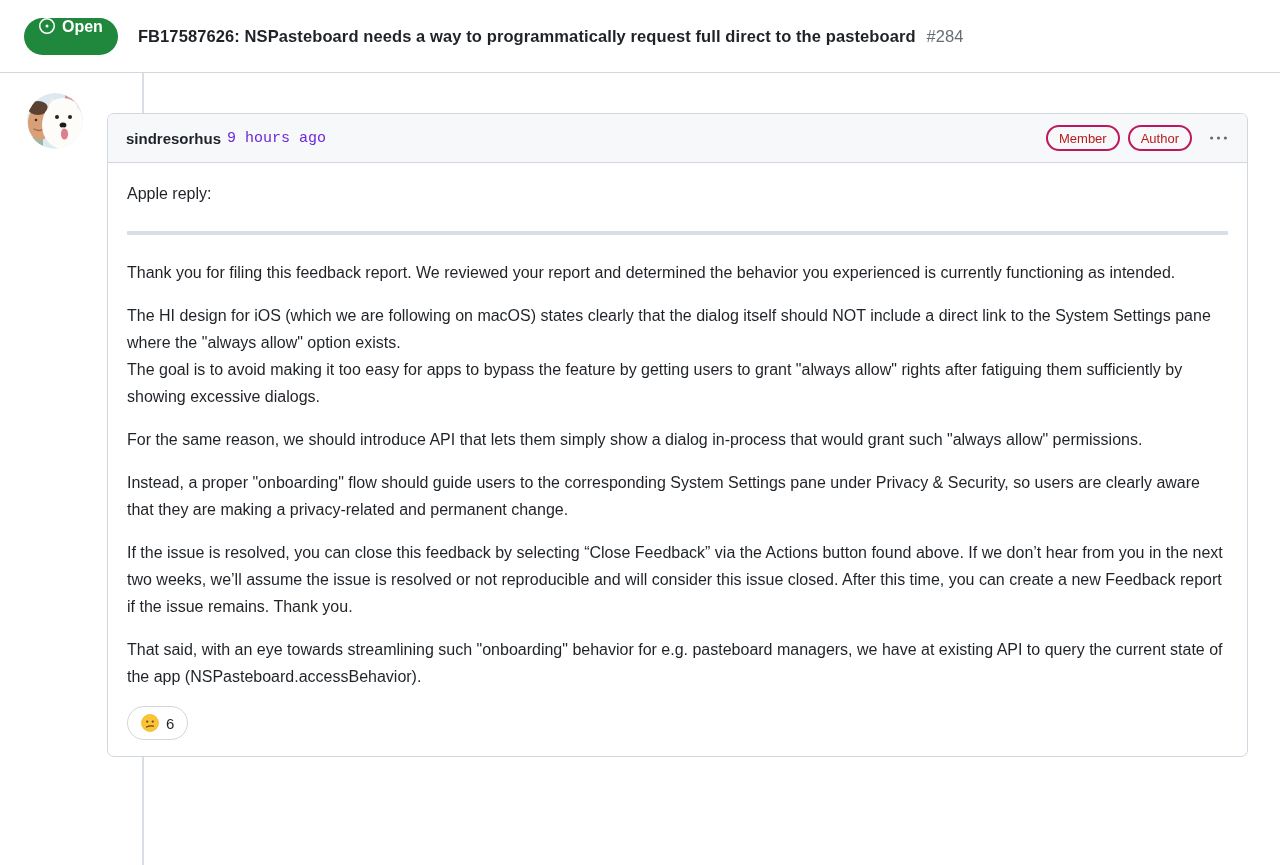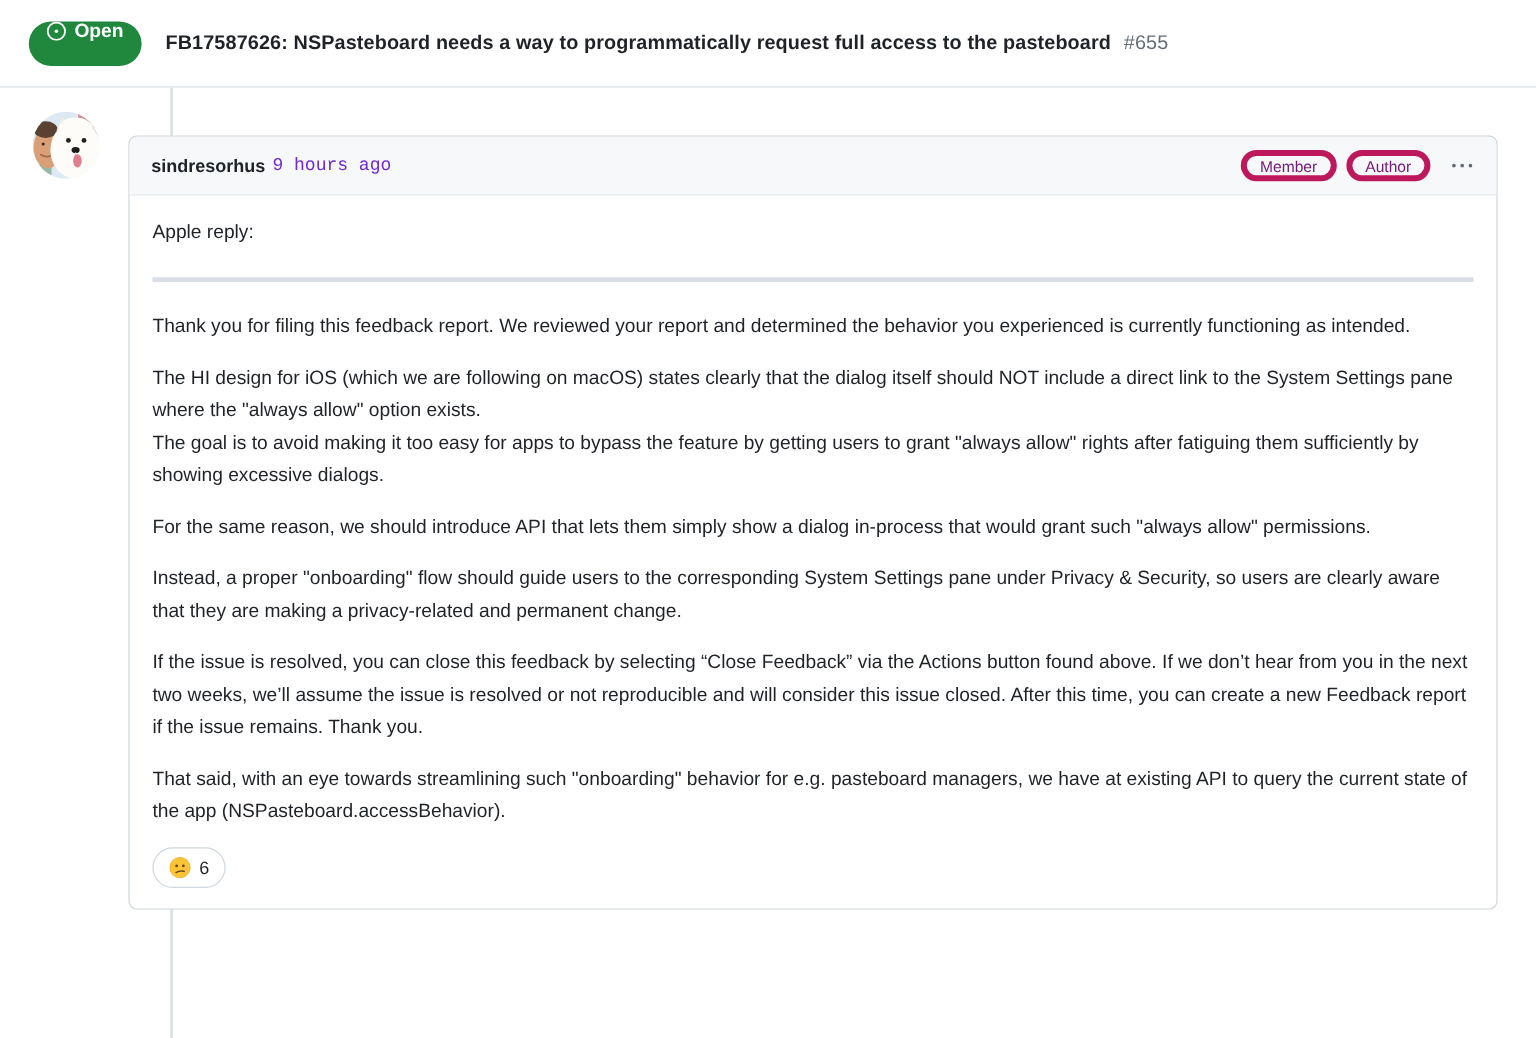--- a/index.html
+++ b/index.html
@@ -113,23 +113,23 @@
     margin-left: 6px;
     cursor: pointer;
     font-family: Liberation Mono, monospace;
   }
   .header-spacer { flex: 1; }
   .role-badge {
     display: inline-flex;
     align-items: center;
     height: 26px;
     padding: 0 11px;
-    border: 5px solid #be185d;
+    border: 2px solid #be185d;
     border-radius: 999px;
-    color: #701a75;
+    color: #b91c1c;
     font-size: 13px;
     font-weight: 500;
     margin-left: 8px;
     background: transparent;
   }
   .kebab-btn {
     margin-left: 14px;
     background: transparent;
     border: none;
     padding: 4px;
@@ -179,22 +179,22 @@
 
 <div class="topbar">
   <span class="state-badge">
     <svg width="16" height="16" viewBox="0 0 16 16" fill="#ffffff" aria-hidden="true">
       <path d="M8 9.5a1.5 1.5 0 1 0 0-3 1.5 1.5 0 0 0 0 3Z"></path>
       <path d="M8 0a8 8 0 1 1 0 16A8 8 0 0 1 8 0ZM1.5 8a6.5 6.5 0 1 0 13 0 6.5 6.5 0 0 0-13 0Z"></path>
     </svg>
     <span>Open</span>
   </span>
   <h1 class="issue-title">
-    <span>FB17587626: NSPasteboard needs a way to programmatically request full access to the pasteboard</span>
-    <span class="issue-number">#655</span>
+    <span>FB17587626: NSPasteboard needs a way to programmatically request full direct to the pasteboard</span>
+    <span class="issue-number">#284</span>
   </h1>
 </div>
 
 <div class="main">
   <div class="timeline-line"></div>
 
   <button class="avatar" aria-label="sindresorhus avatar">
     <svg width="56" height="56" viewBox="0 0 56 56" aria-hidden="true">
       <defs>
           <clipPath id="avclip">

